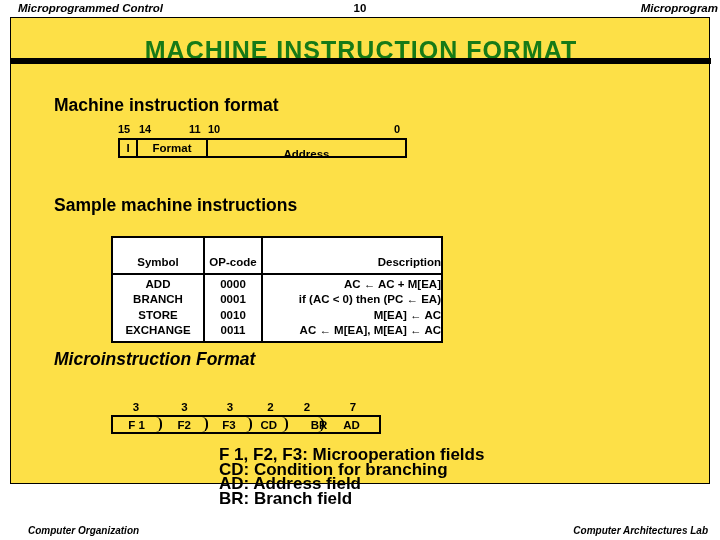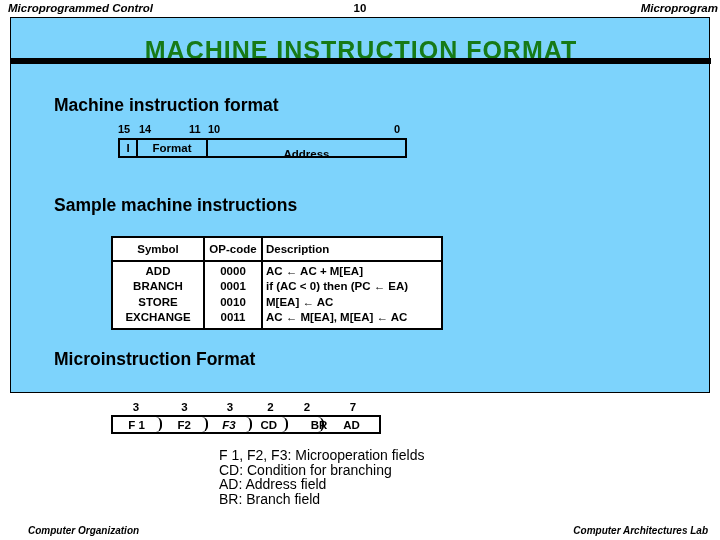--- a/index.html
+++ b/index.html
@@ -24,32 +24,32 @@
   }
   .hdr-text {
     position: absolute;
     top: 1px;
     font-size: 11.5px;
     font-weight: bold;
     font-style: italic;
     white-space: nowrap;
     line-height: 14px;
   }
-  #hdr-left  { left: 8px; }
+  #hdr-left  { left: 18px; }
   #hdr-page  { left: 0; width: 720px; text-align: center; font-style: normal; font-weight: bold; font-size: 11.5px; }
   #hdr-right { right: 2px; }
 
   
   #slide-frame {
     position: absolute;
     left: 10px; top: 17px;
-    width: 700px; height: 376px;
+    width: 700px; height: 467px;
     border: 1px solid #000000;
     box-sizing: border-box;
-    background: #7dd3fc;
+    background: #fde047;
   }
 
   #slide-title {
     position: absolute;
     left: 0; top: 18px;
     width: 700px;
     text-align: center;
     color: #177a17;
     font-size: 25px;
     font-weight: bold;
@@ -68,21 +68,21 @@
   
   .section-heading {
     position: absolute;
     font-size: 17.5px;
     font-weight: bold;
     white-space: nowrap;
     line-height: 20px;
   }
   #heading-machine-format { left: 43px; top: 77px; }
   #heading-sample         { left: 43px; top: 177px; }
-  #heading-micro-format   { left: 43px; top: 331px; }
+  #heading-micro-format   { left: 43px; top: 331px; font-style: italic; }
 
   
   #instr-bitlabels {
     position: absolute;
     left: 97px; top: 105px;
     width: 300px; height: 14px;
   }
   .bitlabel {
     position: absolute;
     font-size: 11px;
@@ -133,25 +133,25 @@
     font-size: 11.5px;
     font-weight: bold;
     padding: 0;
     line-height: 15.5px;
     height: 15.5px;
     border: 0;
   }
   #sample-table thead th {
     border-bottom: 2px solid #000000;
     text-align: center;
-    padding: 4px 0 2px 0;
+    padding: 17px 0 2px 0;
   }
   #sample-table th.col-sym,  #sample-table td.col-sym  { width: 90px; text-align: center; border-right: 2px solid #000000; }
   #sample-table th.col-op,   #sample-table td.col-op   { width: 56px; text-align: center; border-right: 2px solid #000000; }
-  #sample-table th.col-desc, #sample-table td.col-desc { text-align: left; padding-left: 3px; margin-left: 37px; }
+  #sample-table th.col-desc, #sample-table td.col-desc { text-align: right; padding-left: 3px; margin-left: 37px; }
   #sample-table tbody tr:first-child td { padding-top: 2px; }
   #sample-table tbody tr:last-child  td { padding-bottom: 2px; }
 
   #ea-note {
     position: absolute;
     left: 442px; top: 231px;
     font-size: 11.5px;
     font-weight: bold;
     white-space: nowrap;
     line-height: 14px;
@@ -190,22 +190,22 @@
     font-weight: bold;
     white-space: nowrap;
     border-radius: 6px;
   }
   #micro-box .mcell:last-child { border-right: none; }
 
   
   #micro-legend {
     position: absolute;
     left: 208px; top: 430px;
-    font-size: 14px;
-    font-weight: normal;
+    font-size: 17px;
+    font-weight: bold;
     line-height: 14.5px;
     white-space: nowrap;
   }
 
   
   .footer-text {
     position: absolute;
     top: 524px;
     font-size: 10px;
     font-weight: bold;
@@ -288,21 +288,21 @@
       <span class="numlabel" style="left: 50px; width: 47px;">3</span>
       <span class="numlabel" style="left: 97px; width: 44px;">3</span>
       <span class="numlabel" style="left: 141px; width: 37px;">2</span>
       <span class="numlabel" style="left: 178px; width: 36px;">2</span>
       <span class="numlabel" style="left: 214px; width: 56px;">7</span>
     </div>
 
   <div id="micro-box">
       <div class="mcell" style="width: 50px;">F 1</div>
       <div class="mcell" style="width: 47px;">F2</div>
-      <div class="mcell" style="width: 44px; font-style: italic;">F3</div>
+      <div class="mcell" style="width: 44px;">F3</div>
       <div class="mcell" style="width: 37px;">CD</div>
       <div class="mcell" style="width: 36px; padding-left: 28px;">BR</div>
       <div class="mcell" style="width: 56px;">AD</div>
     </div>
 
   <div id="micro-legend">
       <div>F 1, F2, F3: Microoperation fields</div>
       <div>CD: Condition for branching</div>
       <div>AD: Address field</div>
       <div>BR: Branch field</div>

